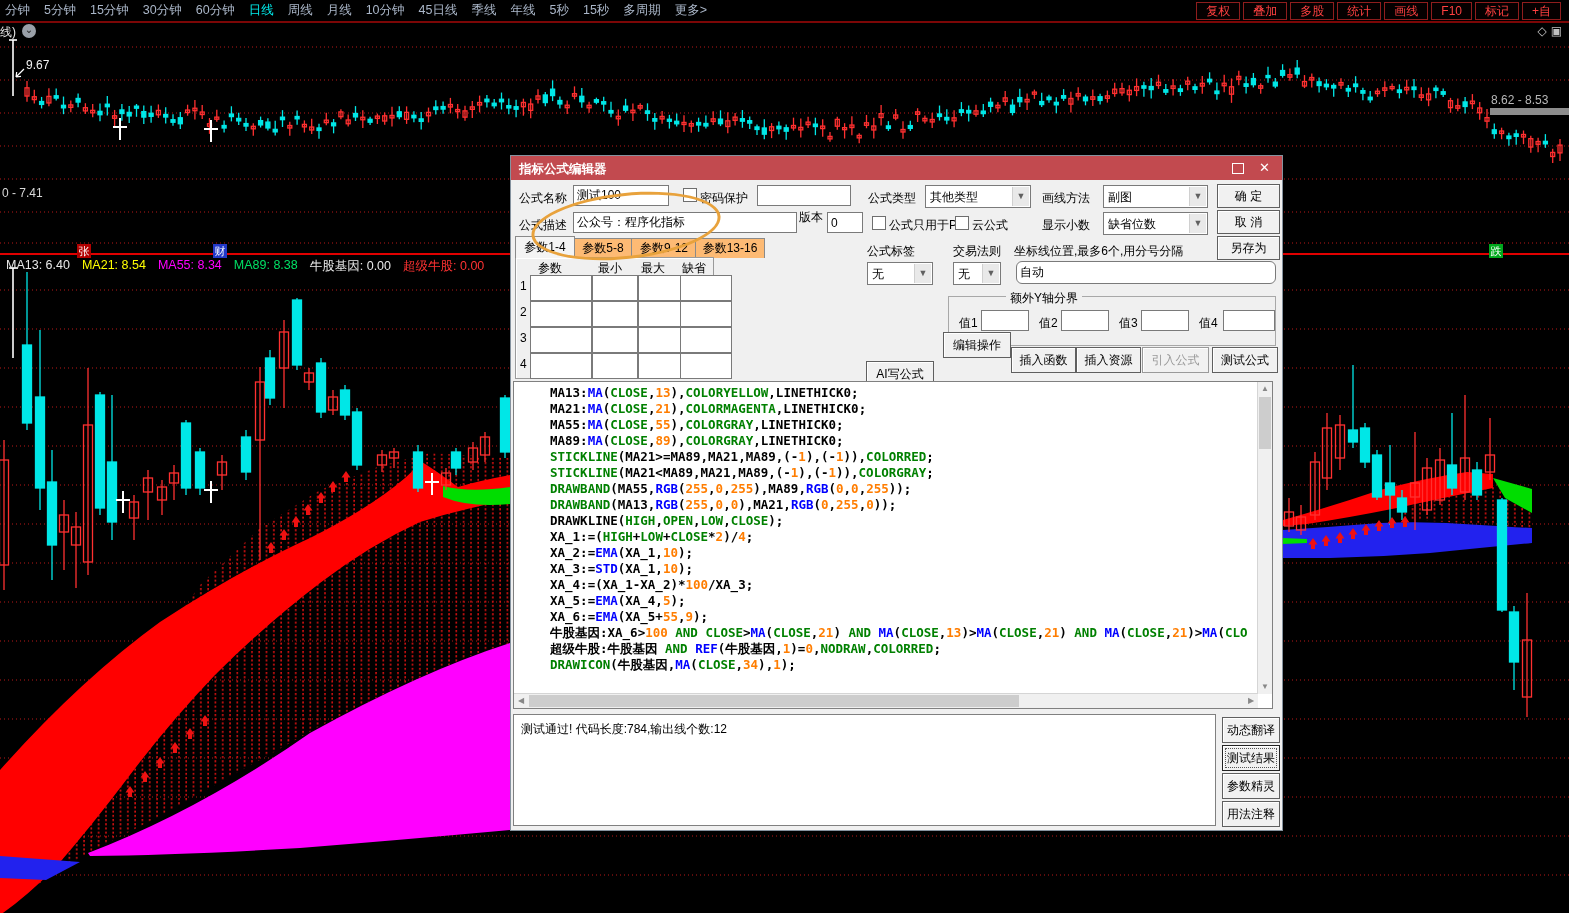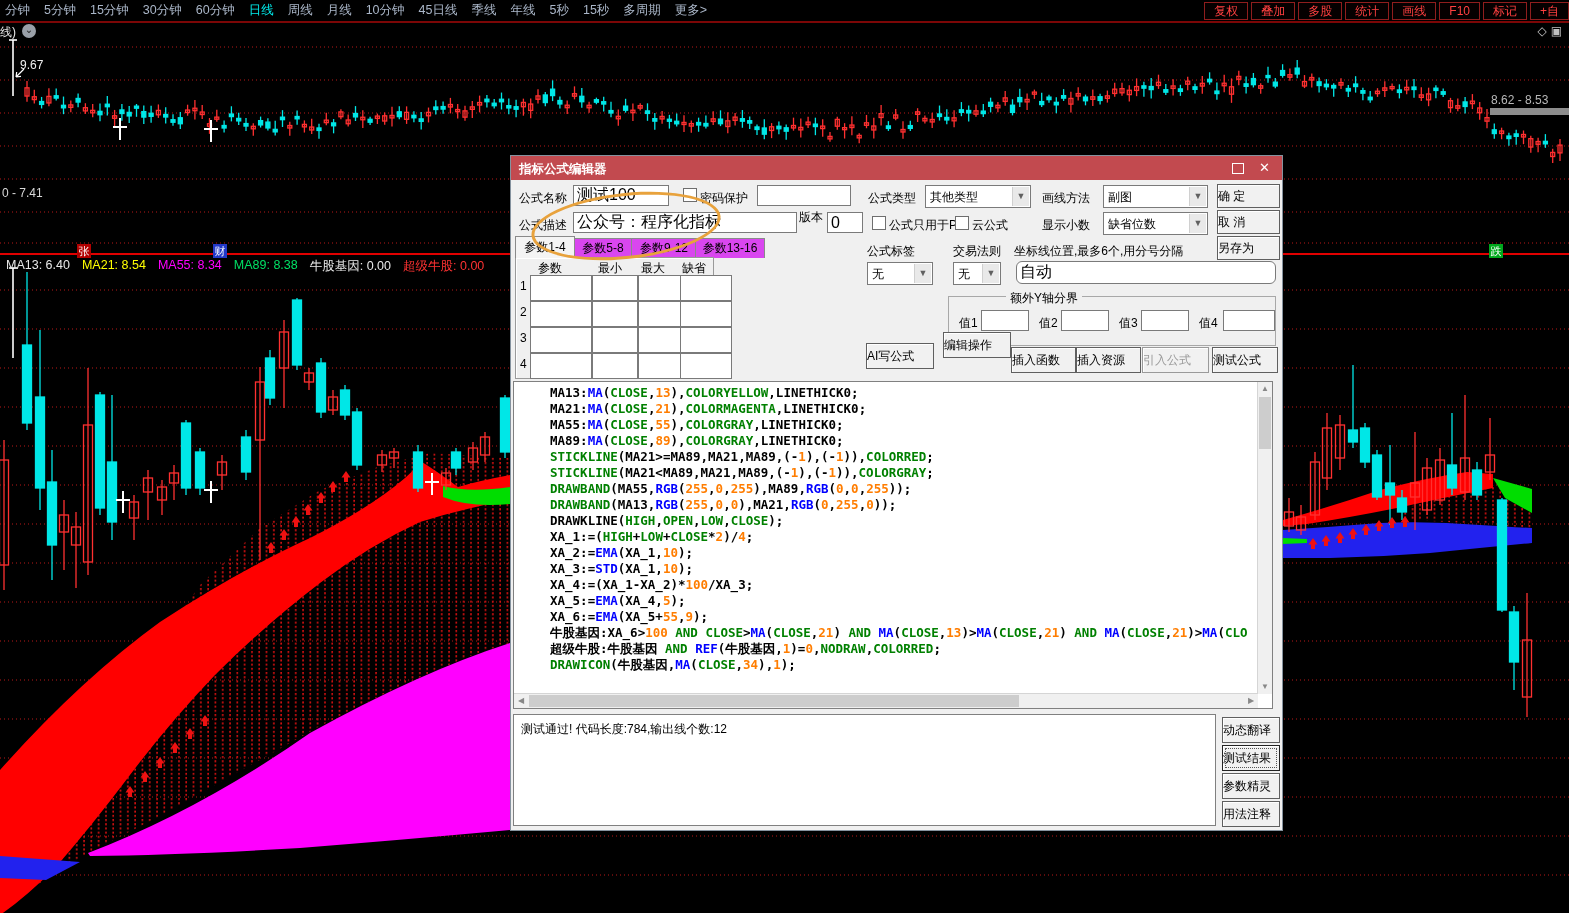--- a/index.html
+++ b/index.html
@@ -4,60 +4,60 @@
 <style>
   html,body{margin:0;padding:0;background:#000;}
   #screen{position:relative;width:1569px;height:913px;background:#000;overflow:hidden;
           font-family:"Liberation Sans",sans-serif;-webkit-font-smoothing:antialiased;}
   
   #menubar{position:absolute;left:0;top:0;width:1569px;height:21px;background:#000;z-index:4;
            display:flex;justify-content:space-between;align-items:center;}
   #menu-items{display:flex;gap:14px;padding-left:5px;white-space:nowrap;}
   .mi{font-size:12.5px;color:#aab6c8;cursor:default;}
   .mi.active{color:#00eded;}
-  #menu-rbtns{display:flex;gap:3px;padding-right:0;}
+  #menu-rbtns{display:flex;gap:3px;padding-right:8px;}
   .rbtn{font-size:12px;color:#ff4040;border:1px solid #8f1d1d;background:#050000;
         padding:0 9px;height:16px;line-height:16px;white-space:nowrap;}
   #menu-underline{position:absolute;left:0;top:21px;width:1569px;height:2px;background:#7c0606;z-index:4;}
   
   .ann{position:absolute;font-size:12px;color:#c8c8c8;z-index:5;white-space:nowrap;}
   #corner-label{left:0;top:24px;color:#e8e8e8;}
   #corner-circle{position:absolute;left:22px;top:24px;width:14px;height:14px;border-radius:50%;
                  background:#9aa0a8;color:#222;font-size:10px;line-height:12px;text-align:center;z-index:5;}
-  #price-ann{left:20px;top:58px;color:#f0f0f0;}
+  #price-ann{left:26px;top:58px;color:#f0f0f0;}
   #left-range{left:2px;top:186px;color:#d8d8d8;}
   #right-range{left:1491px;top:93px;color:#b8b8b8;}
   #corner-icons{position:absolute;right:3px;top:24px;color:#c0c0c0;font-size:12px;z-index:5;letter-spacing:4px;}
   #gray-bar{position:absolute;left:1490px;top:108px;width:79px;height:7px;background:#8d8d8d;z-index:5;}
   #sep-line{position:absolute;left:0;top:253px;width:1569px;height:2px;background:#e00000;z-index:3;}
   .badge{position:absolute;top:244px;width:14px;height:14px;z-index:6;color:#fff;font-size:11px;
          line-height:14px;text-align:center;}
   #ind-row{position:absolute;left:6px;top:258px;z-index:5;display:flex;gap:12px;white-space:nowrap;}
   #ind-row span{font-size:12.5px;}
   #top-svg{position:absolute;left:0;top:0;z-index:1;}
   #main-svg{position:absolute;left:0;top:255px;z-index:1;}
   
   #dialog{position:absolute;left:510px;top:155px;width:771px;height:674px;background:#f0f0f0;
           border:1px solid #85929e;z-index:10;font-size:12px;color:#000;}
   .dtitle{position:absolute;left:0;top:0;right:0;height:24px;background:#c24a4f;color:#fff;}
   .dtitle .ttl{position:absolute;left:8px;top:5px;font-size:12.5px;font-weight:bold;}
   .dmax{position:absolute;right:38px;top:7px;width:10px;height:9px;border:1.5px solid #fff;}
   .dclose{position:absolute;right:12px;top:4px;color:#fff;font-size:13px;}
   .lbl{position:absolute;white-space:nowrap;}
-  .inp{position:absolute;height:19px;background:#fff;border:1px solid #7a7a7a;font-size:16px;
+  .inp{position:absolute;height:19px;background:#fff;border:1px solid #7a7a7a;font-size:12px;
        padding:0 3px;font-family:"Liberation Sans",sans-serif;color:#000;}
   .sel{position:absolute;height:21px;background:#fff;border:1px solid #7a7a7a;}
   .selv{position:absolute;left:4px;top:3px;font-size:12px;white-space:nowrap;}
   .arr{position:absolute;right:1px;top:1px;bottom:1px;width:16px;background:#e9e9e9;color:#606060;
        font-size:9px;text-align:center;line-height:18px;border-left:1px solid #d0d0d0;}
   .chk{position:absolute;width:12px;height:12px;background:#fff;border:1px solid #6e6e6e;}
-  .btn{position:absolute;background:#f1f1f1;border:1px solid #5f5f5f;text-align:left;
+  .btn{position:absolute;background:#f1f1f1;border:1px solid #5f5f5f;text-align:center;
        font-size:12px;color:#000;box-shadow:inset 1px 1px 0 #ffffff;}
   .btn.dis{color:#9a9a9a;border-color:#9a9a9a;}
-  .tab{position:absolute;background:#d946ef;border:1px solid #8a8a8a;border-bottom:none;
+  .tab{position:absolute;background:#fdba74;border:1px solid #8a8a8a;border-bottom:none;
        text-align:center;font-size:12px;}
   .tab.on{background:#f4f4f4;z-index:2;}
   #param-panel{position:absolute;left:4px;top:101px;width:197px;height:120px;background:#f0f0f0;
                border:1px solid #9a9a9a;box-shadow:inset 1px 1px 0 #fff;}
   .pinp{position:absolute;height:22px;background:#fff;border:1px solid #7a7a7a;}
   #extra-y{position:absolute;left:437px;top:140px;width:326px;height:48px;border:1px solid #a8a8a8;}
   #extra-y-lbl{position:absolute;left:447px;top:134px;background:#f0f0f0;padding:0 4px;z-index:2;margin-left:48px;}
   #code-area{position:absolute;left:2px;top:225px;width:760px;height:328px;background:#fff;
              border:1px solid #808080;box-sizing:border-box;}
   #code-text{position:absolute;left:4px;top:3px;right:16px;bottom:16px;overflow:hidden;
@@ -837,21 +837,21 @@
     <div class="lbl" style="left:448px;top:159px">值1</div>
     <input class="inp" style="left: 470px; top: 154px; width: 40px;">
     <div class="lbl" style="left:528px;top:159px">值2</div>
     <input class="inp" style="left: 550px; top: 154px; width: 40px;">
     <div class="lbl" style="left:608px;top:159px">值3</div>
     <input class="inp" style="left: 630px; top: 154px; width: 40px;">
     <div class="lbl" style="left:688px;top:159px">值4</div>
     <input class="inp" style="left: 712px; top: 154px; width: 44px;">
 
     <div id="action-btns">
-        <div class="btn" style="left: 355px; top: 187px; width: 66px; height: 24px; line-height: 24px;">AI写公式</div>
+        <div class="btn" style="left: 355px; top: 205px; width: 66px; height: 24px; line-height: 24px;">AI写公式</div>
         <div class="btn" style="left: 432px; top: 176px; width: 66px; height: 24px; line-height: 24px;">编辑操作</div>
         <div class="btn" style="left: 500px; top: 191px; width: 63px; height: 24px; line-height: 24px;">插入函数</div>
         <div class="btn" style="left: 565px; top: 191px; width: 63px; height: 24px; line-height: 24px;">插入资源</div>
         <div class="btn dis" style="left: 631px; top: 191px; width: 65px; height: 24px; line-height: 24px;">引入公式</div>
         <div class="btn" style="left: 701px; top: 191px; width: 64px; height: 24px; line-height: 24px;">测试公式</div>
       </div>
 
     <div id="code-area">
       <div id="code-text"><div><span class="c-k">MA13:</span><span class="c-b">MA</span><span class="c-k">(</span><span class="c-g">CLOSE</span><span class="c-k">,</span><span class="c-o">13</span><span class="c-k">),</span><span class="c-g">COLORYELLOW</span><span class="c-k">,LINETHICK0;</span></div><div><span class="c-k">MA21:</span><span class="c-b">MA</span><span class="c-k">(</span><span class="c-g">CLOSE</span><span class="c-k">,</span><span class="c-o">21</span><span class="c-k">),</span><span class="c-g">COLORMAGENTA</span><span class="c-k">,LINETHICK0;</span></div><div><span class="c-k">MA55:</span><span class="c-b">MA</span><span class="c-k">(</span><span class="c-g">CLOSE</span><span class="c-k">,</span><span class="c-o">55</span><span class="c-k">),</span><span class="c-g">COLORGRAY</span><span class="c-k">,LINETHICK0;</span></div><div><span class="c-k">MA89:</span><span class="c-b">MA</span><span class="c-k">(</span><span class="c-g">CLOSE</span><span class="c-k">,</span><span class="c-o">89</span><span class="c-k">),</span><span class="c-g">COLORGRAY</span><span class="c-k">,LINETHICK0;</span></div><div><span class="c-g">STICKLINE</span><span class="c-k">(MA21&gt;=MA89,MA21,MA89,(-</span><span class="c-o">1</span><span class="c-k">),(-</span><span class="c-o">1</span><span class="c-k">)),</span><span class="c-g">COLORRED</span><span class="c-k">;</span></div><div><span class="c-g">STICKLINE</span><span class="c-k">(MA21&lt;MA89,MA21,MA89,(-</span><span class="c-o">1</span><span class="c-k">),(-</span><span class="c-o">1</span><span class="c-k">)),</span><span class="c-g">COLORGRAY</span><span class="c-k">;</span></div><div><span class="c-g">DRAWBAND</span><span class="c-k">(MA55,</span><span class="c-b">RGB</span><span class="c-k">(</span><span class="c-o">255</span><span class="c-k">,</span><span class="c-o">0</span><span class="c-k">,</span><span class="c-o">255</span><span class="c-k">),MA89,</span><span class="c-b">RGB</span><span class="c-k">(</span><span class="c-o">0</span><span class="c-k">,</span><span class="c-o">0</span><span class="c-k">,</span><span class="c-o">255</span><span class="c-k">));</span></div><div><span class="c-g">DRAWBAND</span><span class="c-k">(MA13,</span><span class="c-b">RGB</span><span class="c-k">(</span><span class="c-o">255</span><span class="c-k">,</span><span class="c-o">0</span><span class="c-k">,</span><span class="c-o">0</span><span class="c-k">),MA21,</span><span class="c-b">RGB</span><span class="c-k">(</span><span class="c-o">0</span><span class="c-k">,</span><span class="c-o">255</span><span class="c-k">,</span><span class="c-o">0</span><span class="c-k">));</span></div><div><span class="c-k">DRAWKLINE(</span><span class="c-g">HIGH</span><span class="c-k">,</span><span class="c-g">OPEN</span><span class="c-k">,</span><span class="c-g">LOW</span><span class="c-k">,</span><span class="c-g">CLOSE</span><span class="c-k">);</span></div><div><span class="c-k">XA_1:=(</span><span class="c-g">HIGH</span><span class="c-k">+</span><span class="c-g">LOW</span><span class="c-k">+</span><span class="c-g">CLOSE</span><span class="c-k">*</span><span class="c-o">2</span><span class="c-k">)/</span><span class="c-o">4</span><span class="c-k">;</span></div><div><span class="c-k">XA_2:=</span><span class="c-b">EMA</span><span class="c-k">(XA_1,</span><span class="c-o">10</span><span class="c-k">);</span></div><div><span class="c-k">XA_3:=</span><span class="c-b">STD</span><span class="c-k">(XA_1,</span><span class="c-o">10</span><span class="c-k">);</span></div><div><span class="c-k">XA_4:=(XA_1-XA_2)*</span><span class="c-o">100</span><span class="c-k">/XA_3;</span></div><div><span class="c-k">XA_5:=</span><span class="c-b">EMA</span><span class="c-k">(XA_4,</span><span class="c-o">5</span><span class="c-k">);</span></div><div><span class="c-k">XA_6:=</span><span class="c-b">EMA</span><span class="c-k">(XA_5+</span><span class="c-o">55</span><span class="c-k">,</span><span class="c-o">9</span><span class="c-k">);</span></div><div><span class="c-k">牛股基因:XA_6&gt;</span><span class="c-o">100</span><span class="c-k"> </span><span class="c-g">AND</span><span class="c-k"> </span><span class="c-g">CLOSE</span><span class="c-k">&gt;</span><span class="c-b">MA</span><span class="c-k">(</span><span class="c-g">CLOSE</span><span class="c-k">,</span><span class="c-o">21</span><span class="c-k">) </span><span class="c-g">AND</span><span class="c-k"> </span><span class="c-b">MA</span><span class="c-k">(</span><span class="c-g">CLOSE</span><span class="c-k">,</span><span class="c-o">13</span><span class="c-k">)&gt;</span><span class="c-b">MA</span><span class="c-k">(</span><span class="c-g">CLOSE</span><span class="c-k">,</span><span class="c-o">21</span><span class="c-k">) </span><span class="c-g">AND</span><span class="c-k"> </span><span class="c-b">MA</span><span class="c-k">(</span><span class="c-g">CLOSE</span><span class="c-k">,</span><span class="c-o">21</span><span class="c-k">)&gt;</span><span class="c-b">MA</span><span class="c-k">(</span><span class="c-g">CLO</span></div><div><span class="c-k">超级牛股:牛股基因 </span><span class="c-g">AND</span><span class="c-k"> </span><span class="c-b">REF</span><span class="c-k">(牛股基因,</span><span class="c-o">1</span><span class="c-k">)=</span><span class="c-o">0</span><span class="c-k">,</span><span class="c-g">NODRAW</span><span class="c-k">,</span><span class="c-g">COLORRED</span><span class="c-k">;</span></div><div><span class="c-g">DRAWICON</span><span class="c-k">(牛股基因,</span><span class="c-b">MA</span><span class="c-k">(</span><span class="c-g">CLOSE</span><span class="c-k">,</span><span class="c-o">34</span><span class="c-k">),</span><span class="c-o">1</span><span class="c-k">);</span></div></div>
       <div class="vsb">

